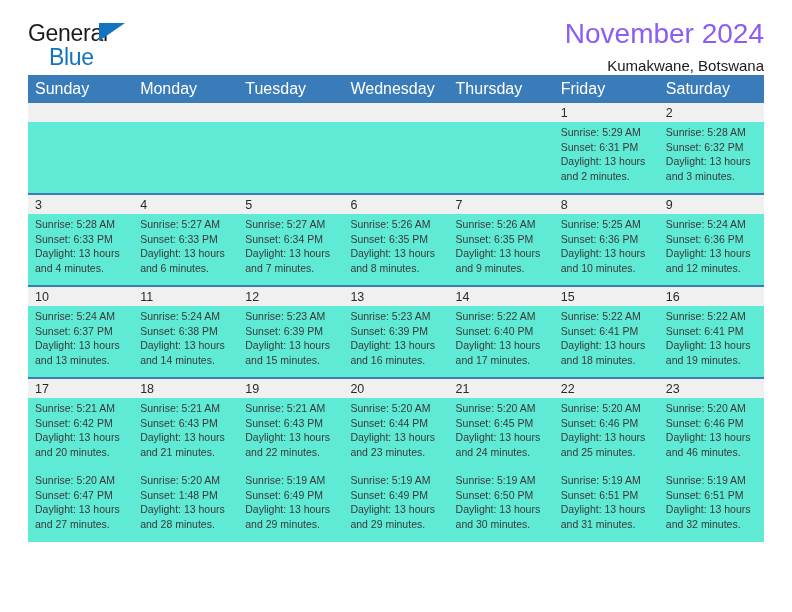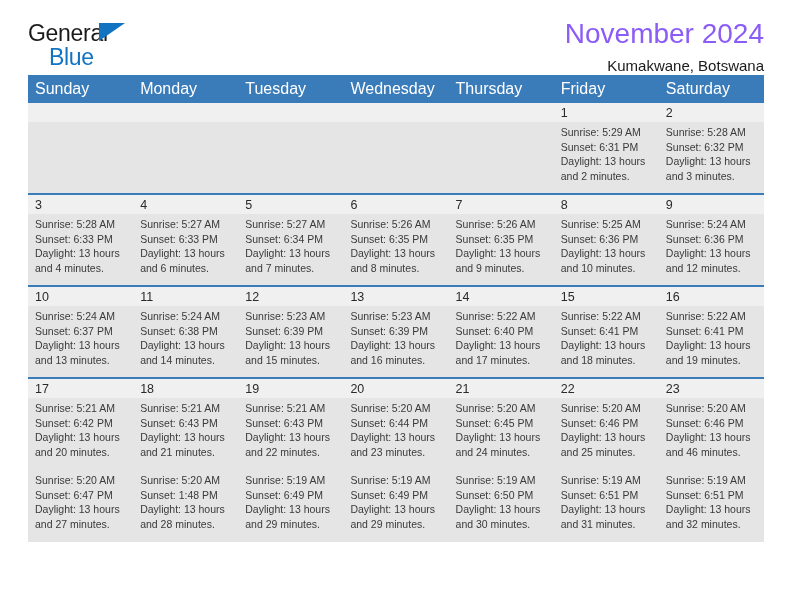--- a/index.html
+++ b/index.html
@@ -112,21 +112,21 @@
     padding: 3px 0 2px 7px;
     height: 18px;
     box-sizing: border-box;
     border-top: 2px solid #3a7cba;
   }
   .num-row.first td {
     border-top: none;
   }
 
   .body-row td {
-    background: #e5e5e5;
+    background: #5eead4;
     vertical-align: top;
     padding: 3px 8px 0 7px;
     height: 72px;
     box-sizing: border-box;
   }
 
   .info {
     font-size: 10.5px;
     line-height: 14.6px;
     color: #3a3a3a;

